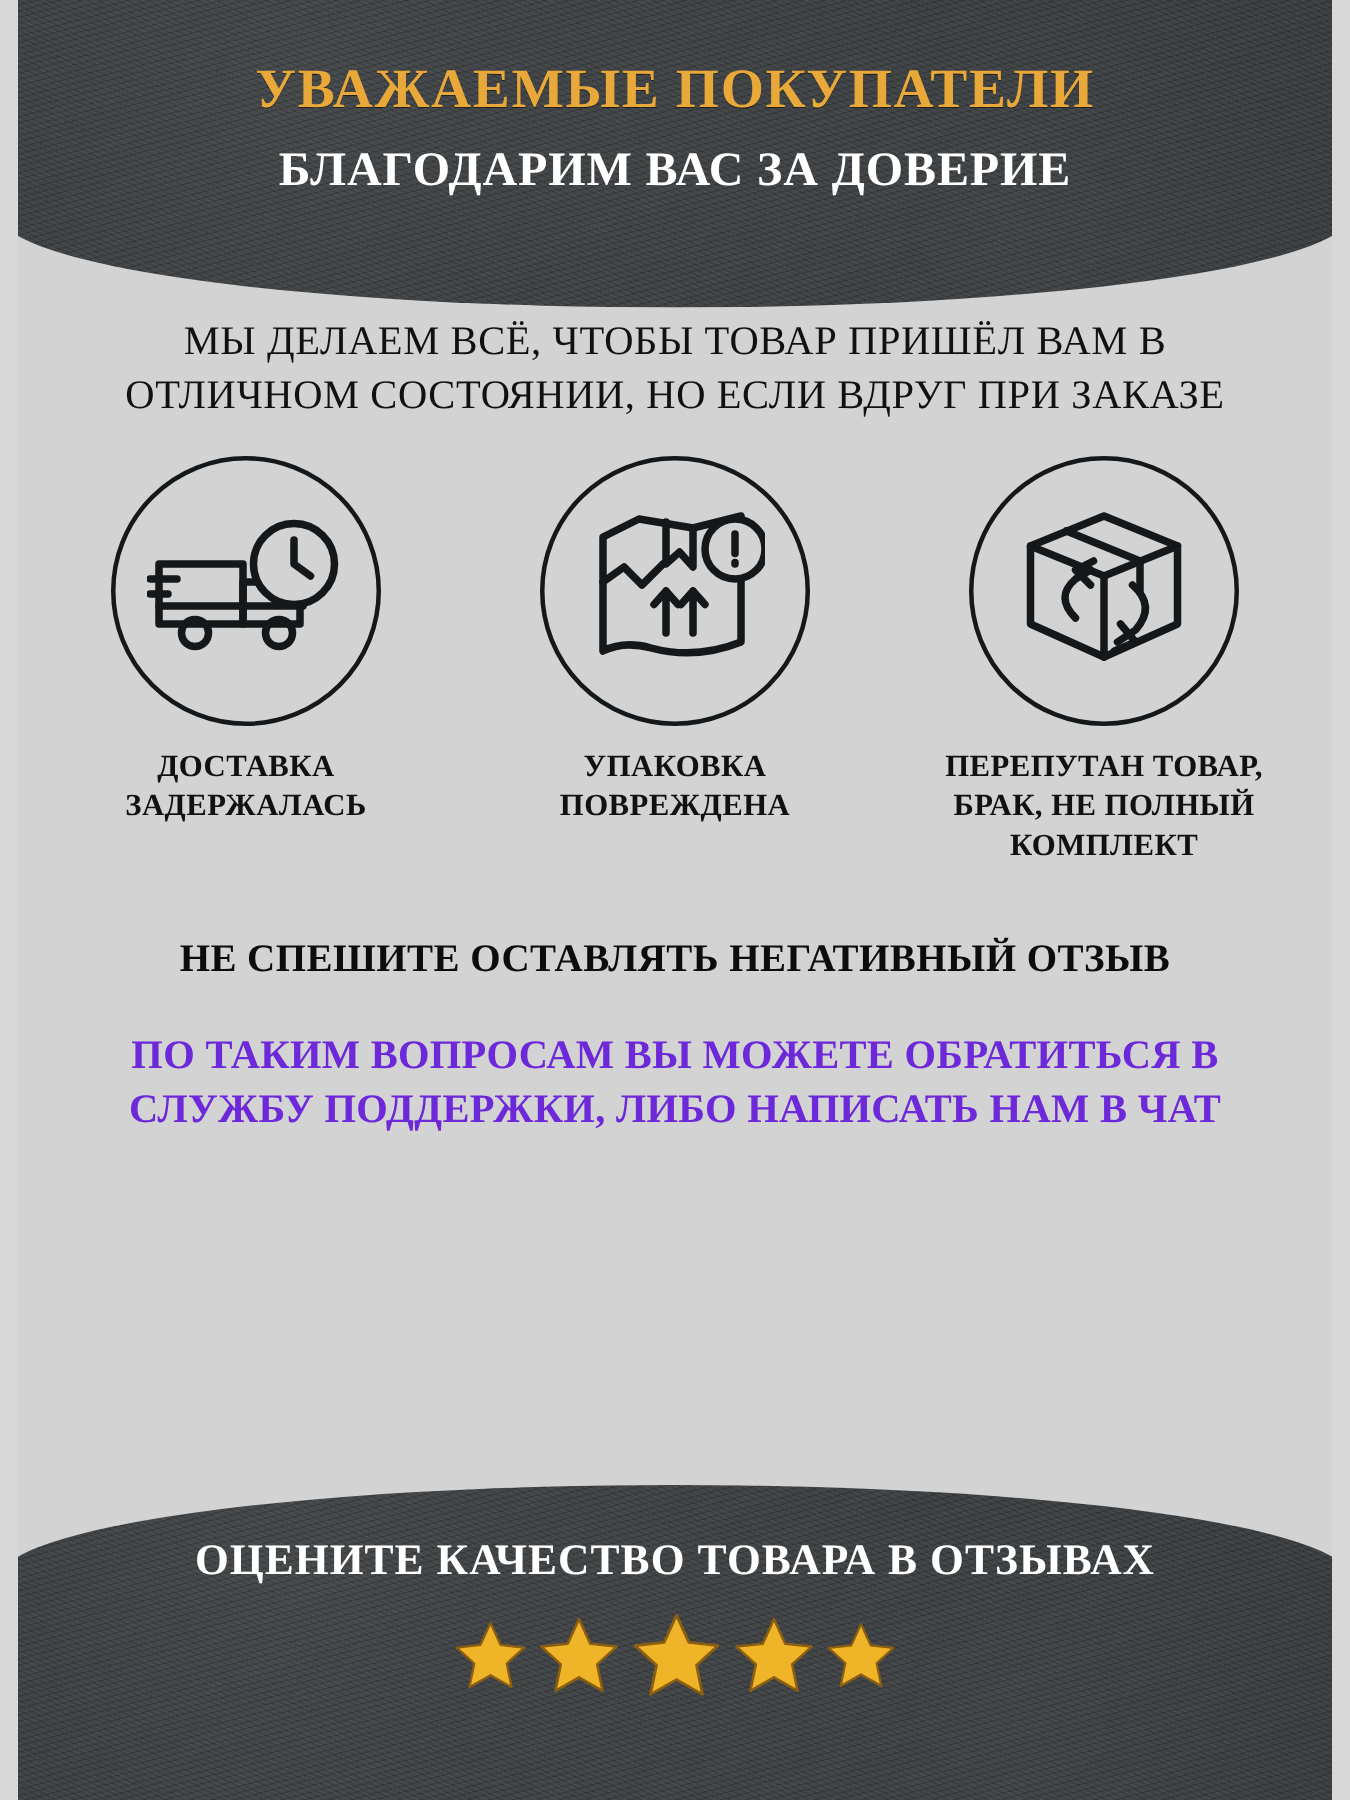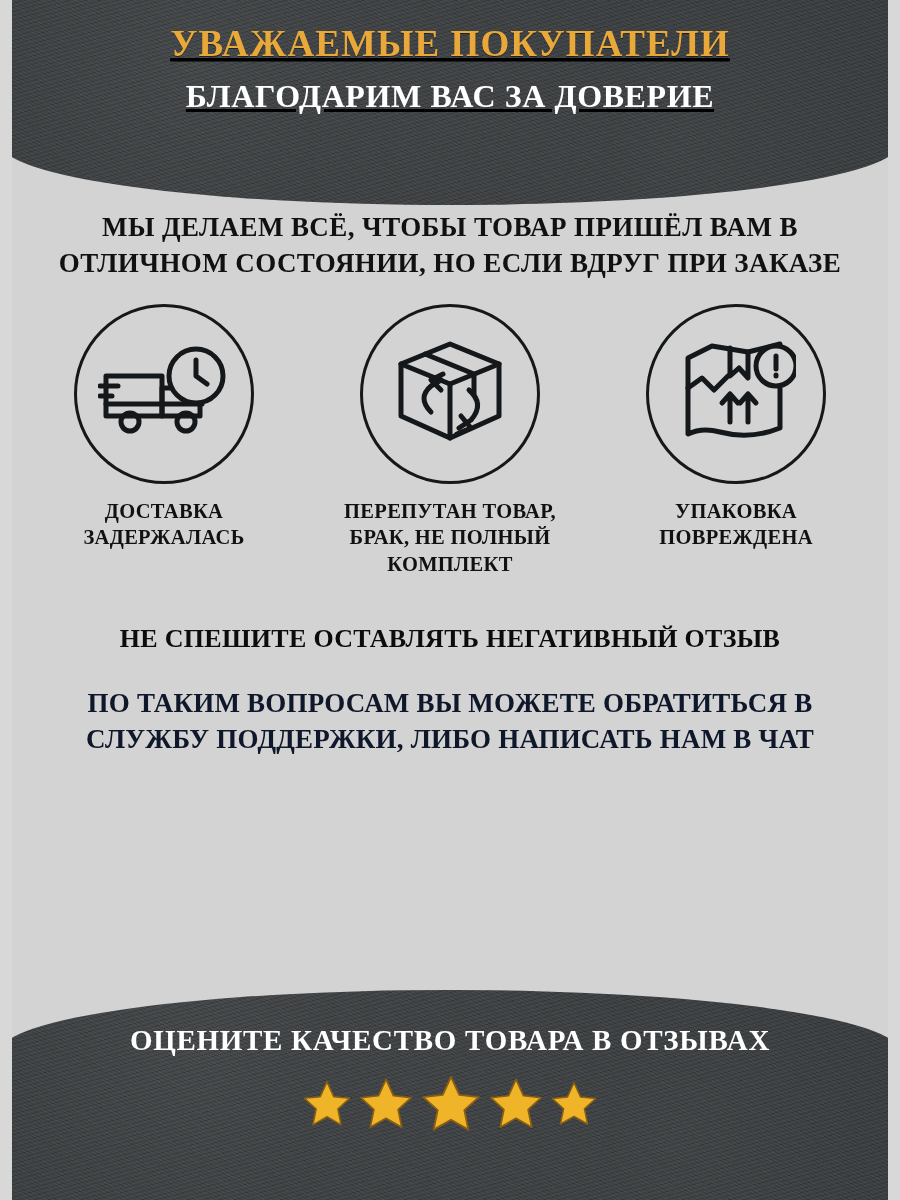--- a/index.html
+++ b/index.html
@@ -47,26 +47,25 @@
     height: 1200px;
     background: #d8d8d8;
     z-index: 4;
   }
   .edge-left  { left: 0; }
   .edge-right { right: 0; }
 
   
   .header {
     position: absolute;
-    top: 0;
+    top: 16px;
     left: 0;
     width: 900px;
     z-index: 5;
     text-align: center;
-    text-decoration: underline;
   }
   .header-title {
     margin-top: 22px;
     font-size: 37px;
     font-weight: bold;
     letter-spacing: 1.1px;
     color: #e8a93a;
     text-shadow: 0 1px 0 rgba(0,0,0,0.5);
   }
   .header-sub {
@@ -85,21 +84,21 @@
     left: 12px;
     width: 876px;
     height: 820px;
     z-index: 3;
     text-align: center;
   }
   .lead {
     margin: 24px auto 0;
     width: 790px;
     font-size: 27px;
-    font-weight: bold;
+    font-weight: normal;
     line-height: 1.33;
     letter-spacing: 0.4px;
     color: #111111;
   }
 
   
   .icon-row {
     display: flex;
     justify-content: center;
     align-items: flex-start;
@@ -142,21 +141,21 @@
     letter-spacing: 0.3px;
     color: #0c0c0c;
   }
   .body-text {
     margin: 30px auto 0;
     width: 810px;
     font-size: 27px;
     font-weight: bold;
     line-height: 1.34;
     letter-spacing: 0.2px;
-    color: #0f172a;
+    color: #6d28d9;
   }
 
   
   .footer {
     position: absolute;
     top: 990px;
     left: 0;
     width: 900px;
     height: 210px;
     z-index: 5;
@@ -213,56 +212,56 @@
               <circle cx="98" cy="34" r="27" fill="#d3d3d3"></circle>
               <path d="M98 18 v16 l11 8"></path>
             </g>
           </svg>
         </div>
         <div class="icon-caption">ДОСТАВКА ЗАДЕРЖАЛАСЬ</div>
       </div>
 
       <div class="icon-item">
         <div class="circle">
-          <svg width="126" height="116" viewBox="0 0 126 116">
-            <g fill="none" stroke="#15181a" stroke-width="5" stroke-linecap="round" stroke-linejoin="round">
-              <path d="M63 8 L112 28 L63 48 L14 28 Z"></path>
-              <path d="M14 28 v52 l49 22 V48"></path>
-              <path d="M112 28 v52 l-49 22"></path>
-              <path d="M38 18 L87 38 v20"></path>
-            </g>
-            <g fill="none" stroke="#15181a" stroke-width="5" stroke-linecap="round" stroke-linejoin="round">
-              <path d="M44 76 q-14 -14 0 -26 l10 -6"></path>
-              <path d="M56 38 l-12 6 10 10"></path>
-              <path d="M82 54 q16 14 2 30 l-12 8"></path>
-              <path d="M70 98 l14 -6 -10 -12"></path>
-            </g>
-          </svg>
-        </div>
-        <div class="icon-caption">ПЕРЕПУТАН ТОВАР, БРАК, НЕ ПОЛНЫЙ КОМПЛЕКТ</div>
-      </div>
-
-      <div class="icon-item">
-        <div class="circle">
           <svg width="120" height="116" viewBox="0 0 120 116">
             <g fill="none" stroke="#15181a" stroke-width="5" stroke-linecap="round" stroke-linejoin="round">
               <path d="M12 22 L36 10 L72 16 L104 8 v84 q-30 12 -60 4 q-18 -5 -32 2 Z"></path>
               <path d="M12 52 l14 -10 12 12 14 -14"></path>
               <path d="M54 12 v28 l9 -8 9 10 V16"></path>
               <path d="M54 86 V58 M54 58 l-8 9 M54 58 l8 9"></path>
               <path d="M72 86 V58 M72 58 l-8 9 M72 58 l8 9"></path>
               <circle cx="100" cy="30" r="20" fill="#d3d3d3"></circle>
               <path d="M100 20 v13"></path>
               <path d="M100 39 v1"></path>
             </g>
           </svg>
         </div>
         <div class="icon-caption">УПАКОВКА ПОВРЕЖДЕНА</div>
       </div>
 
+      <div class="icon-item">
+        <div class="circle">
+          <svg width="126" height="116" viewBox="0 0 126 116">
+            <g fill="none" stroke="#15181a" stroke-width="5" stroke-linecap="round" stroke-linejoin="round">
+              <path d="M63 8 L112 28 L63 48 L14 28 Z"></path>
+              <path d="M14 28 v52 l49 22 V48"></path>
+              <path d="M112 28 v52 l-49 22"></path>
+              <path d="M38 18 L87 38 v20"></path>
+            </g>
+            <g fill="none" stroke="#15181a" stroke-width="5" stroke-linecap="round" stroke-linejoin="round">
+              <path d="M44 76 q-14 -14 0 -26 l10 -6"></path>
+              <path d="M56 38 l-12 6 10 10"></path>
+              <path d="M82 54 q16 14 2 30 l-12 8"></path>
+              <path d="M70 98 l14 -6 -10 -12"></path>
+            </g>
+          </svg>
+        </div>
+        <div class="icon-caption">ПЕРЕПУТАН ТОВАР, БРАК, НЕ ПОЛНЫЙ КОМПЛЕКТ</div>
+      </div>
+
     </div>
 
     <div class="headline">НЕ СПЕШИТЕ ОСТАВЛЯТЬ НЕГАТИВНЫЙ ОТЗЫВ</div>
     <div class="body-text">ПО ТАКИМ ВОПРОСАМ ВЫ МОЖЕТЕ ОБРАТИТЬСЯ В СЛУЖБУ ПОДДЕРЖКИ, ЛИБО НАПИСАТЬ НАМ В ЧАТ</div>
   </div>
 
   <div class="footer">
     <div class="footer-title">ОЦЕНИТЕ КАЧЕСТВО ТОВАРА В ОТЗЫВАХ</div>
     <div class="stars">
         <svg width="52" height="52" viewBox="0 0 24 24" class="star">

